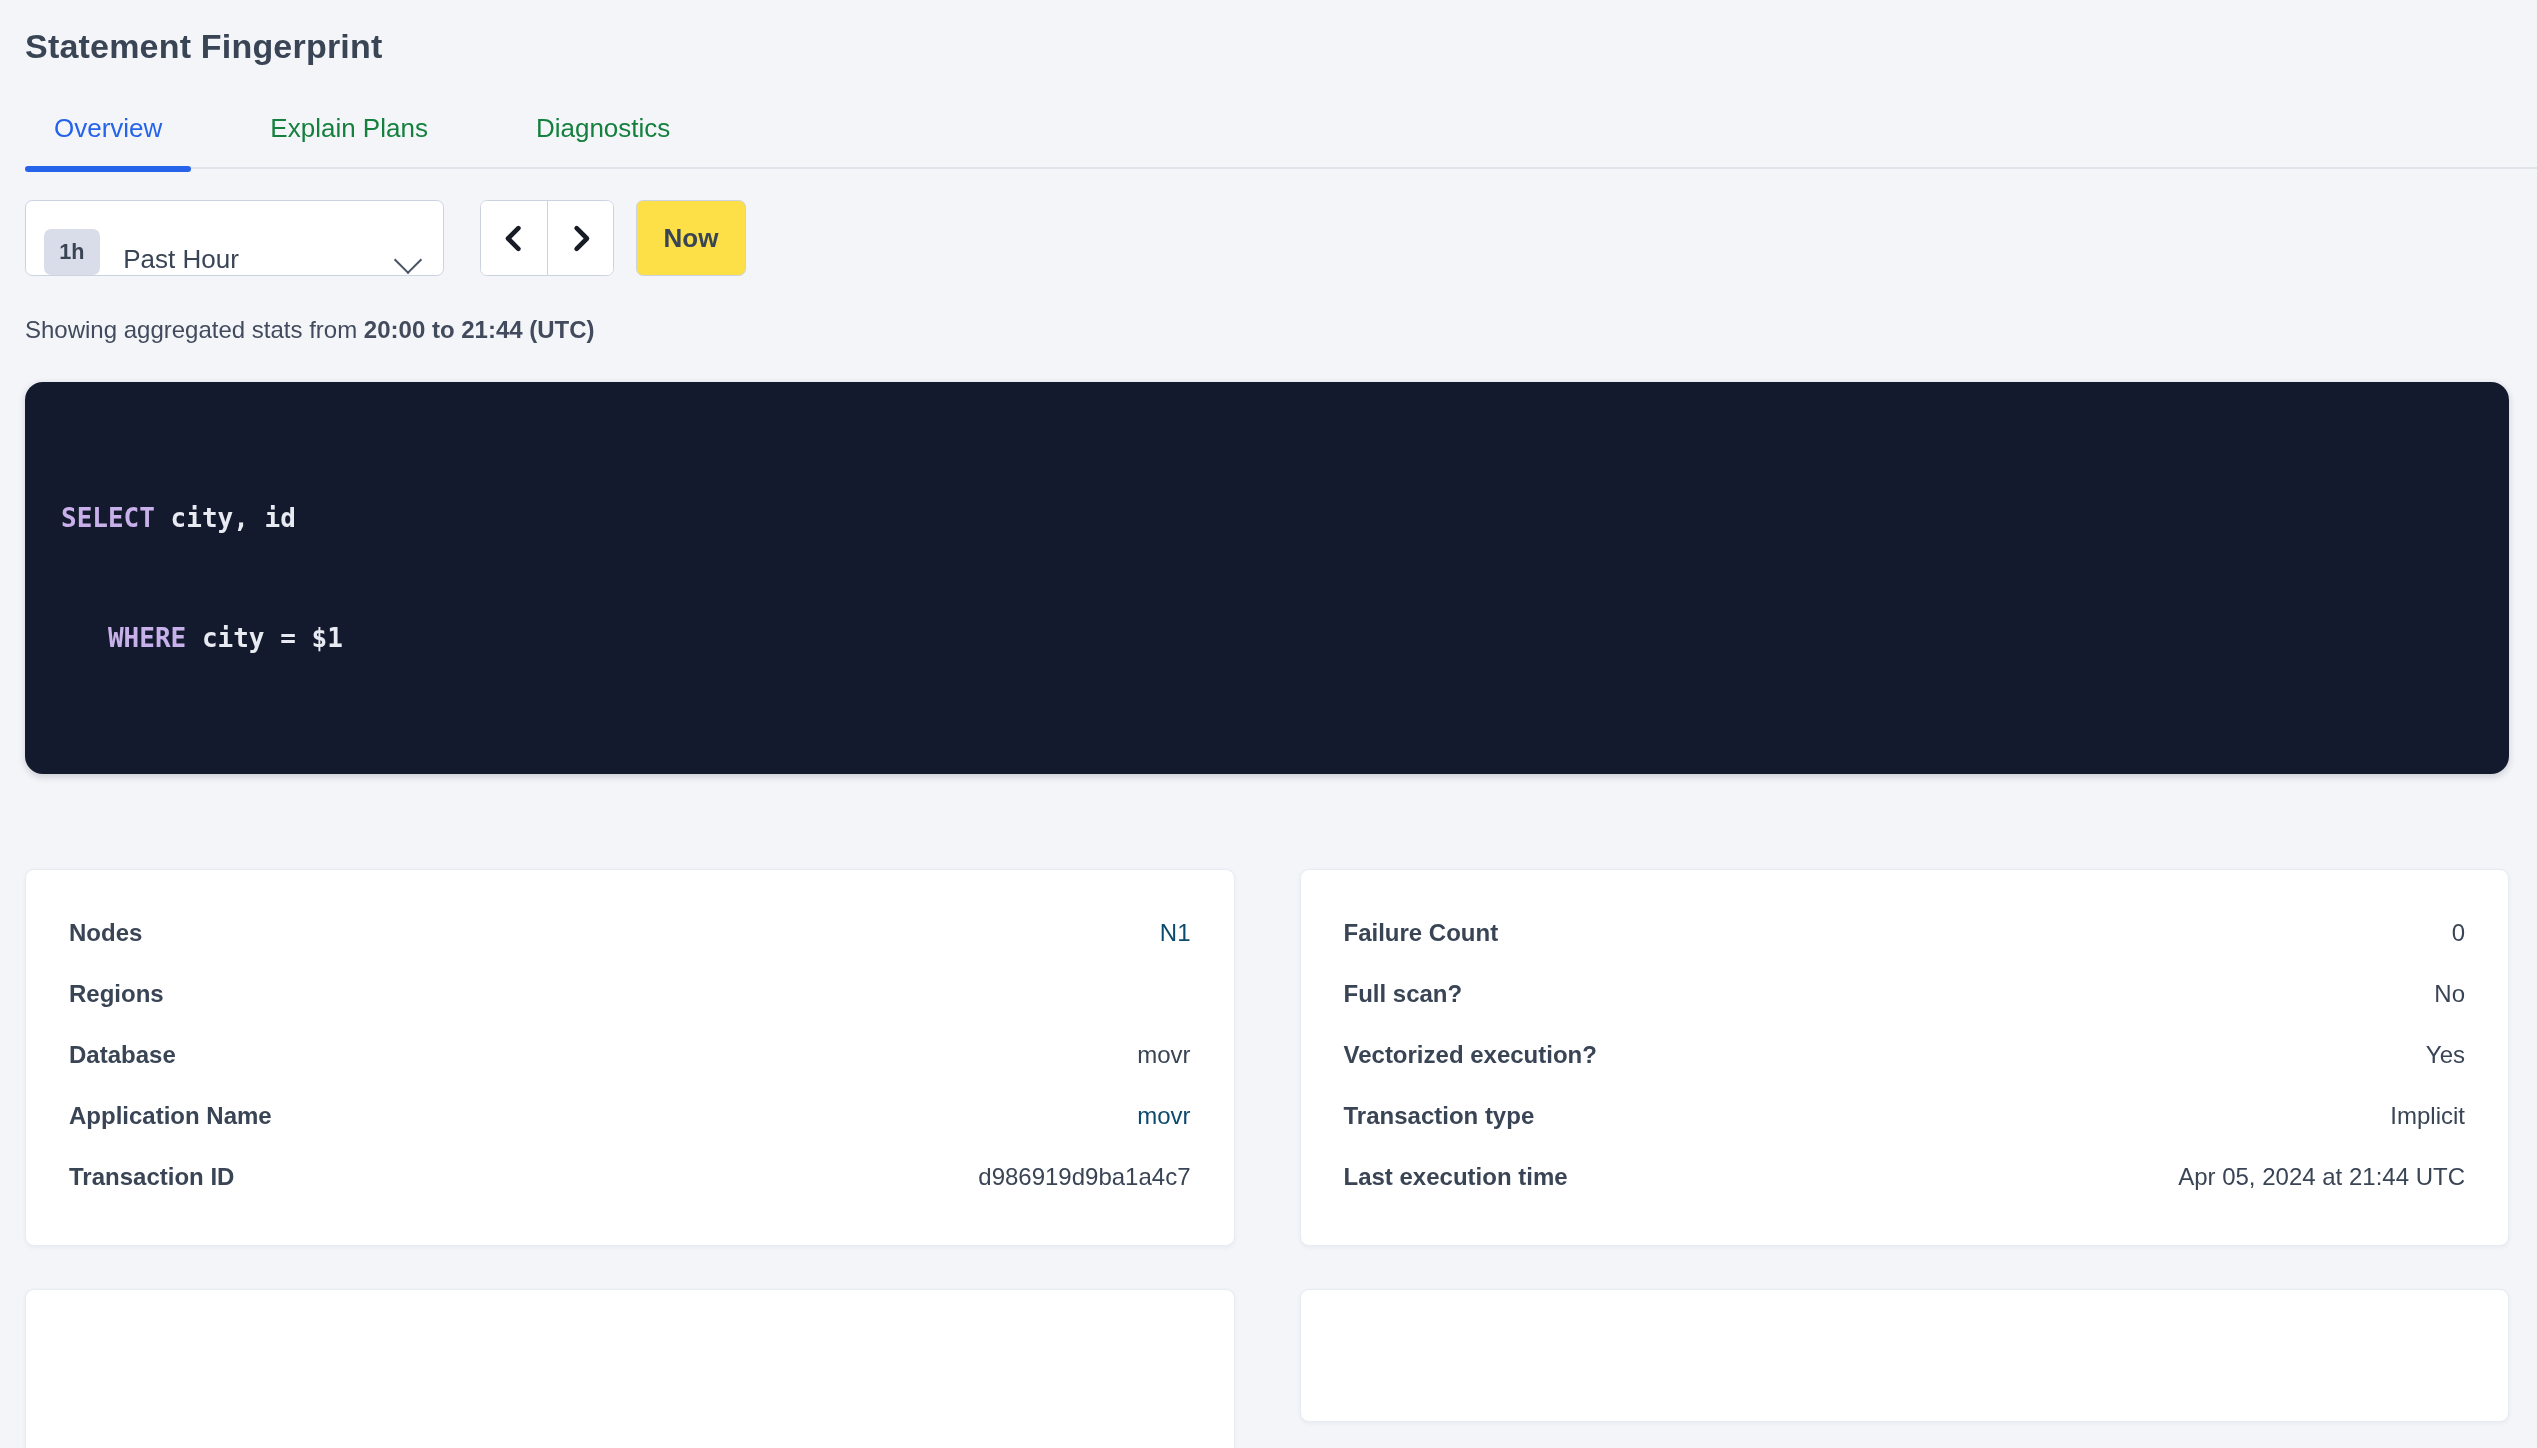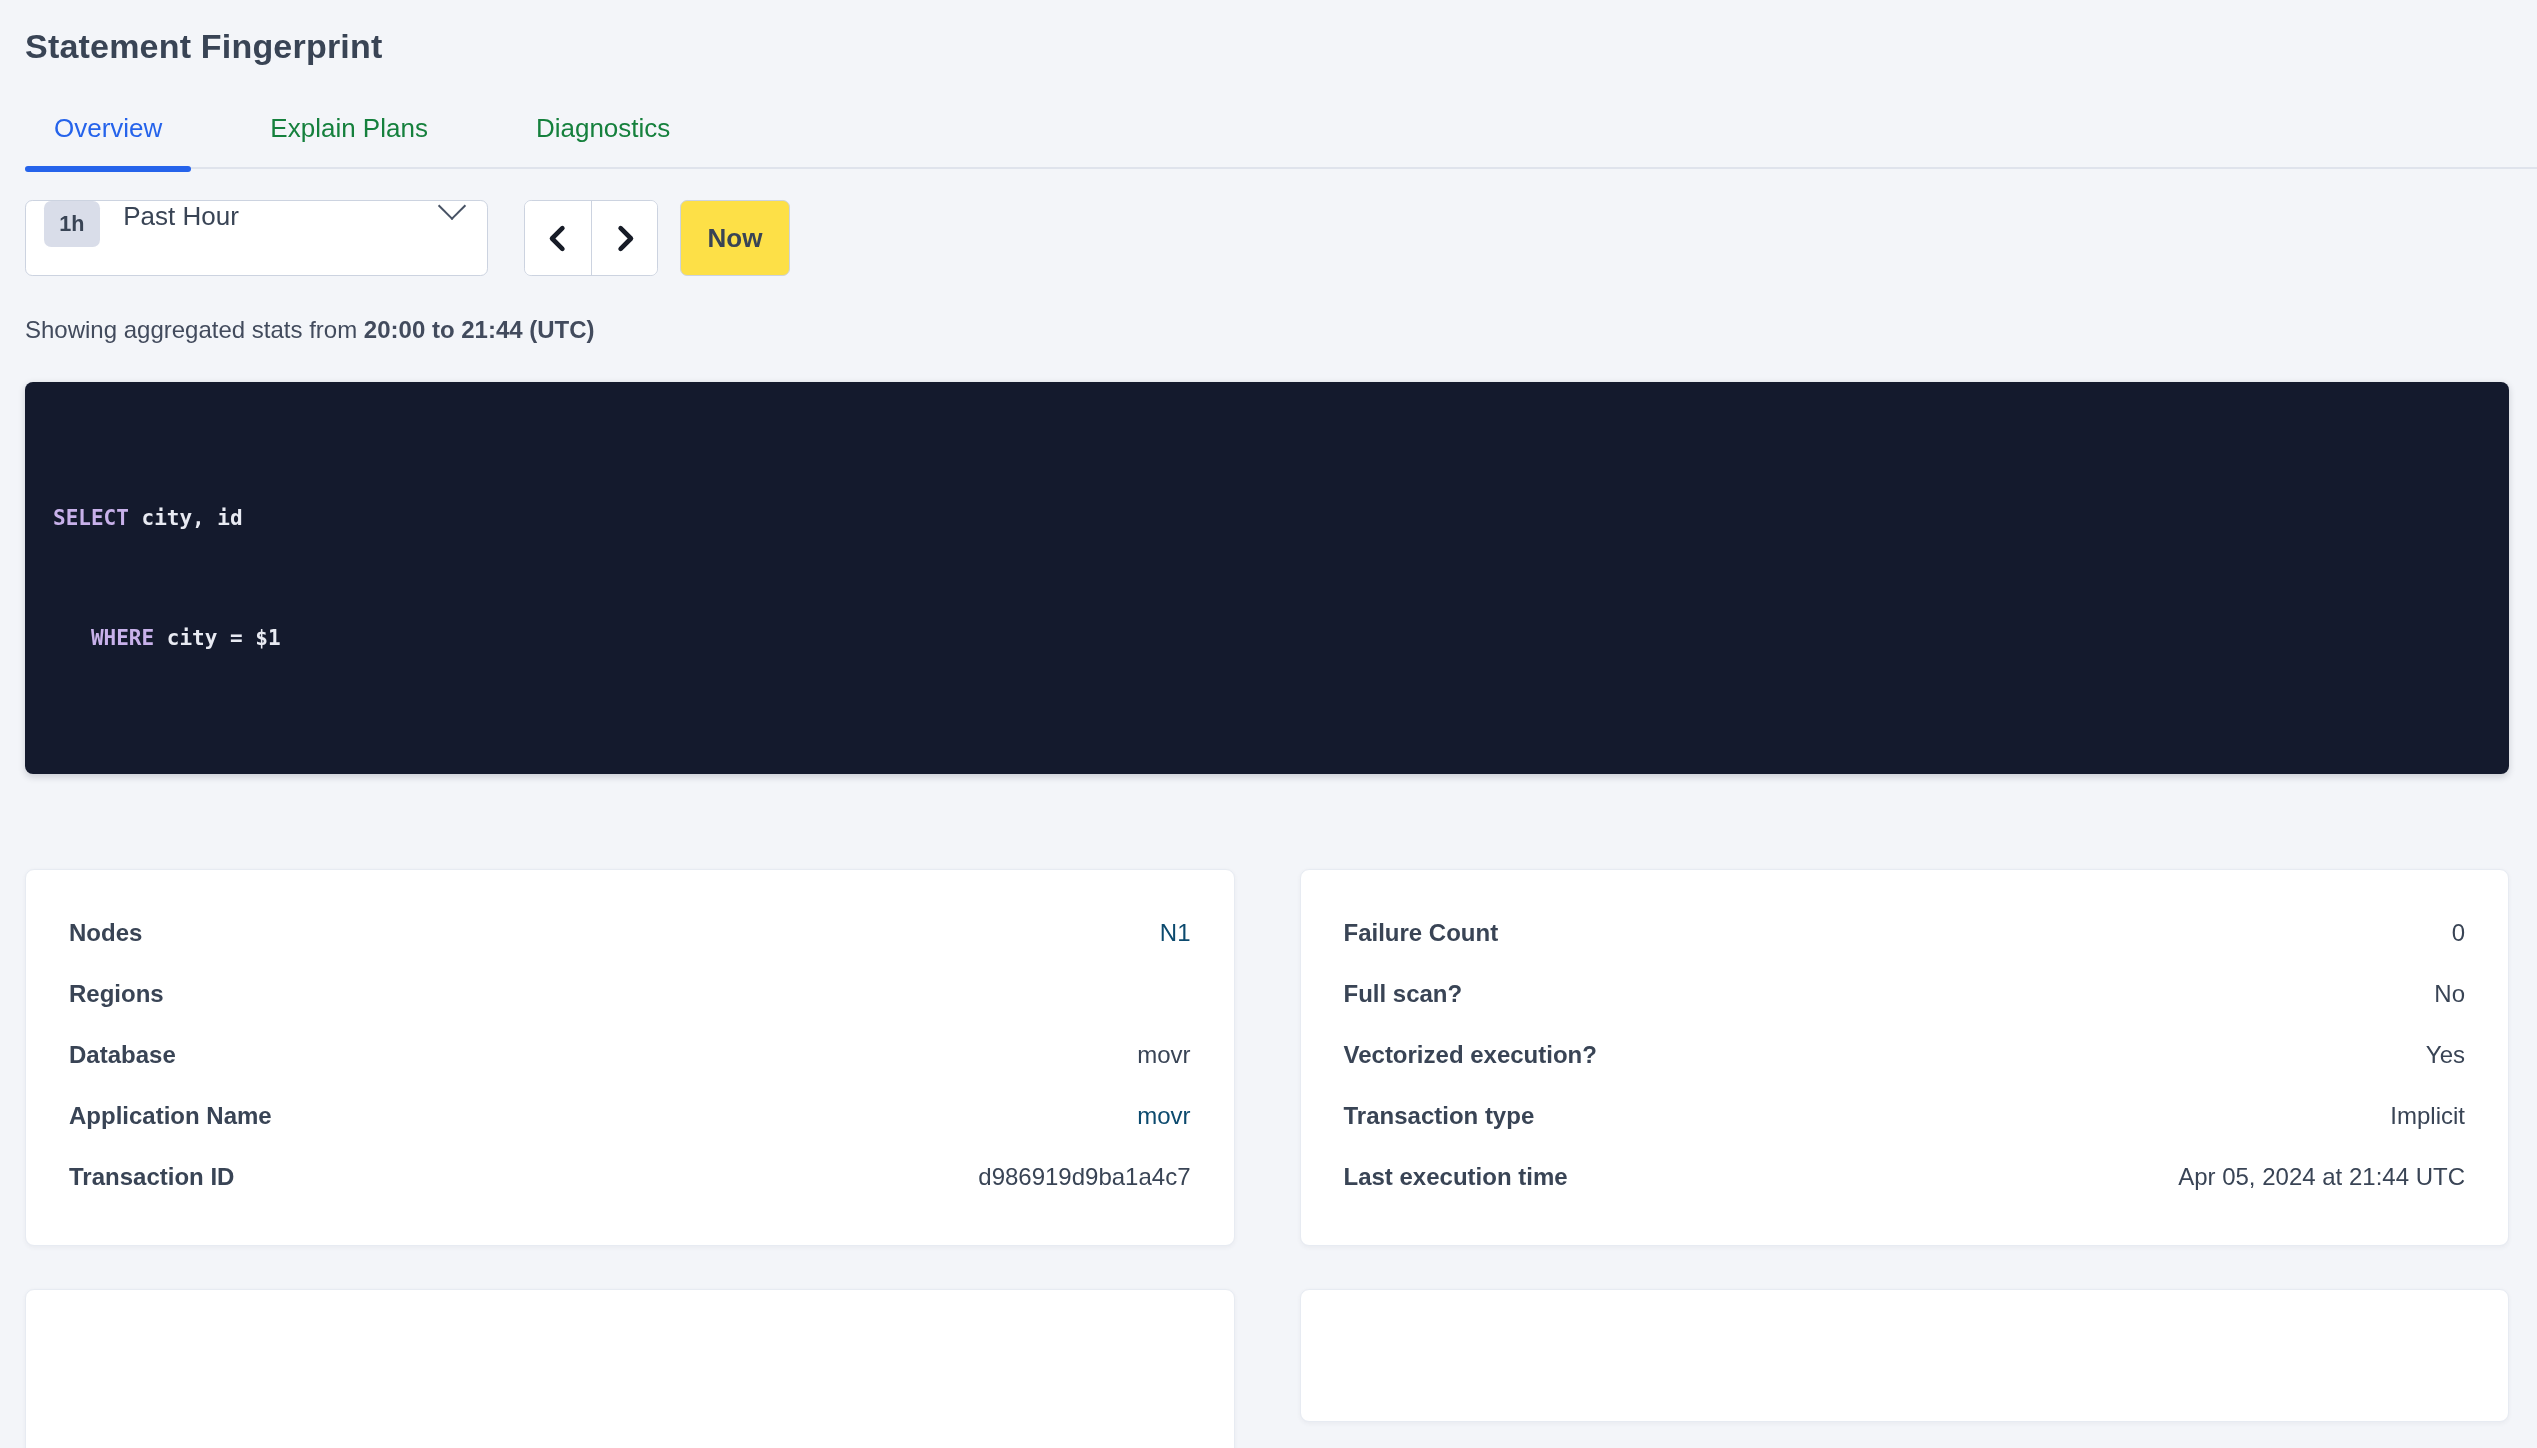--- a/index.html
+++ b/index.html
@@ -46,27 +46,27 @@
     border-radius: 3.6px;
   }
 
   
   .controls {
     display: flex;
     align-items: center;
     margin-top: 31px;
   }
   .interval-select {
-    width: 463px;
+    width: 419px;
     height: 76px;
     background: #ffffff;
     border: 0.9px solid #ccd3e0;
     border-radius: 7.2px;
     display: flex;
-    align-items: flex-start;
+    align-items: flex-end;
     padding: 0 25px 0 18px;
     cursor: pointer;
   }
   .interval-badge {
     background: #d9dde9;
     color: #394455;
     font-size: 21.6px;
     font-weight: 700;
     border-radius: 7.2px;
     padding: 10px 15.3px;
@@ -124,26 +124,26 @@
     margin-top: 40px;
     font-size: 24px;
     color: #424b5d;
   }
   .stats-line .bold { font-weight: 700; }
 
   
   .sql-box {
     margin-top: 38px;
     background: #141a2d;
-    border-radius: 8px;
-    padding: 36px 28px;
+    border-radius: 18px;
+    padding: 36px 36px;
     box-shadow: 0 2.7px 7.2px rgba(20,26,45,0.18);
     white-space: pre;
     font-family: "DejaVu Sans Mono", monospace;
-    font-size: 21px;
+    font-size: 26px;
     font-weight: 700;
     line-height: 40px;
   }
   .sql-line { white-space: pre; }
   .sql-kw { color: #c8b1ea; }
   .sql-txt, .sql-ind { color: #e8eaf2; }
 
   
   .cards-grid {
     display: grid;

